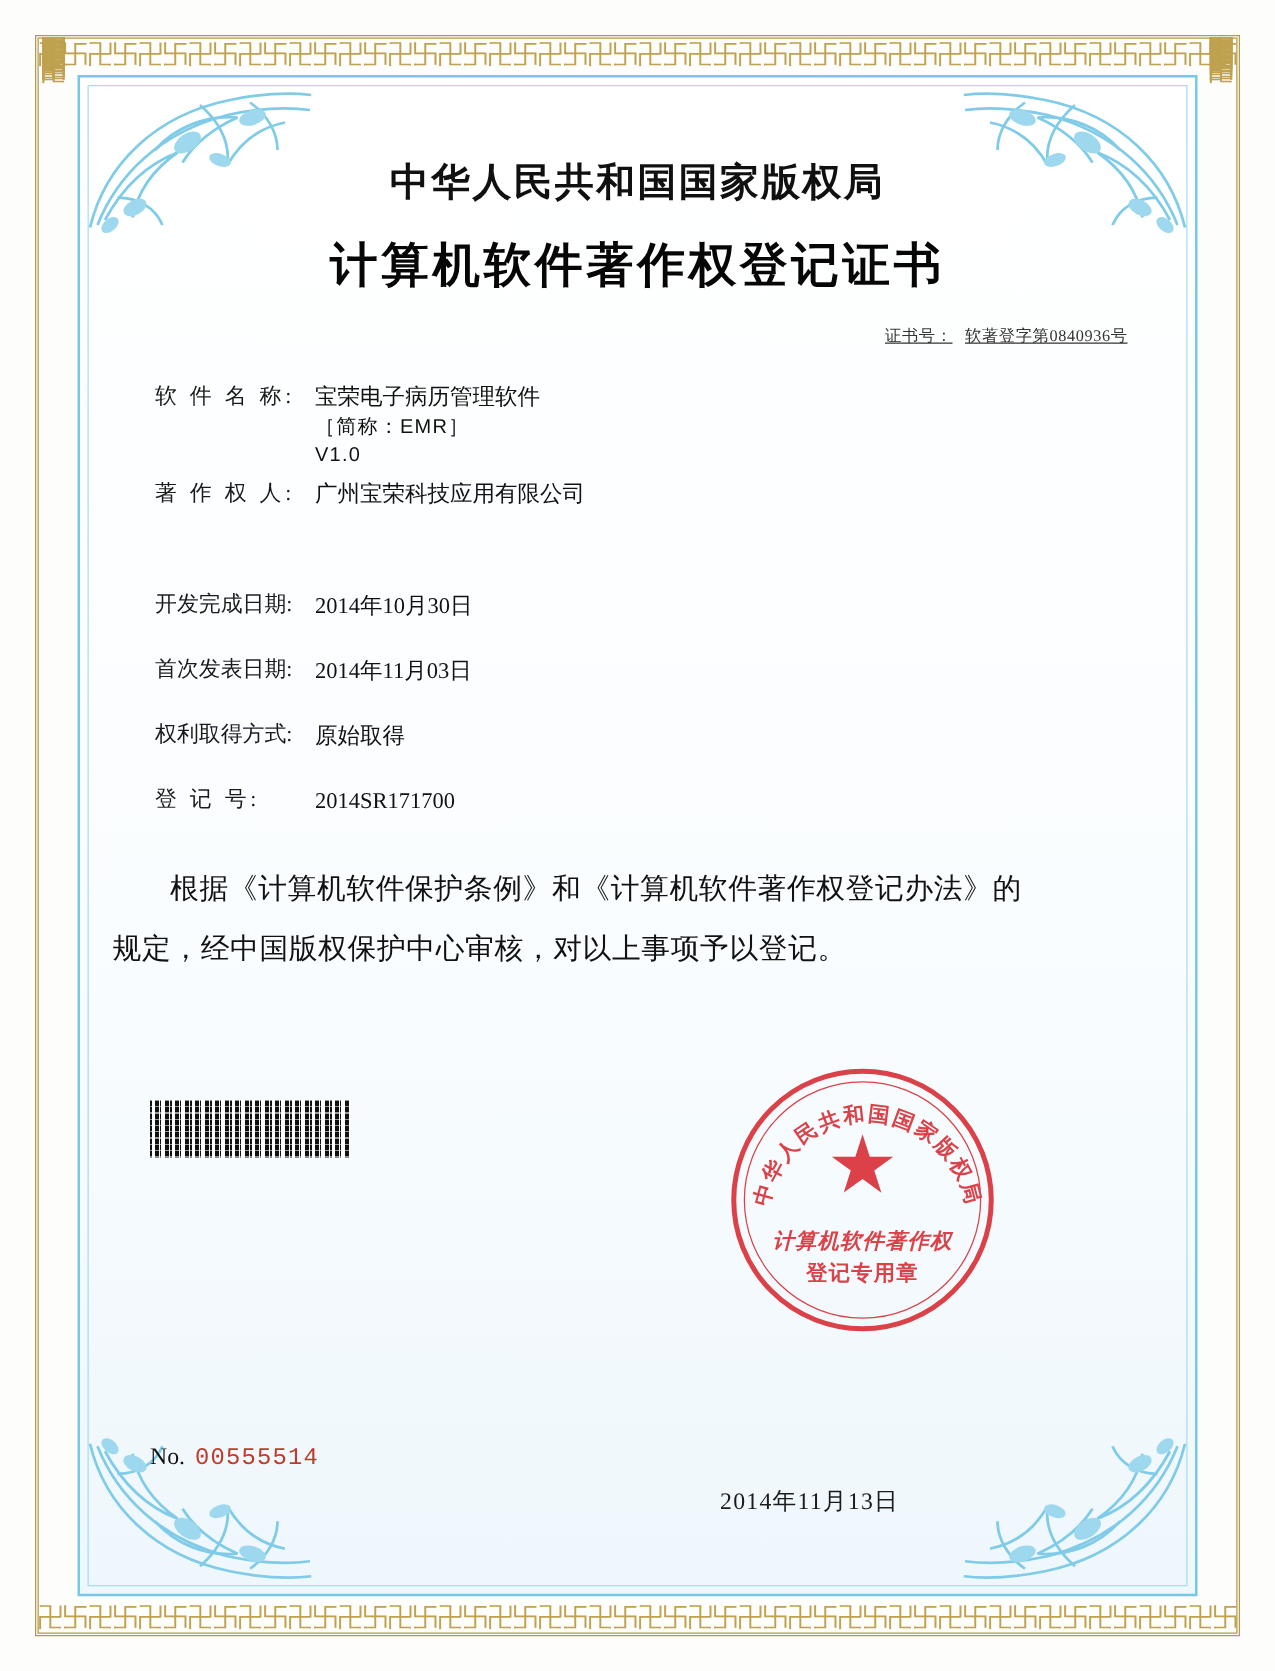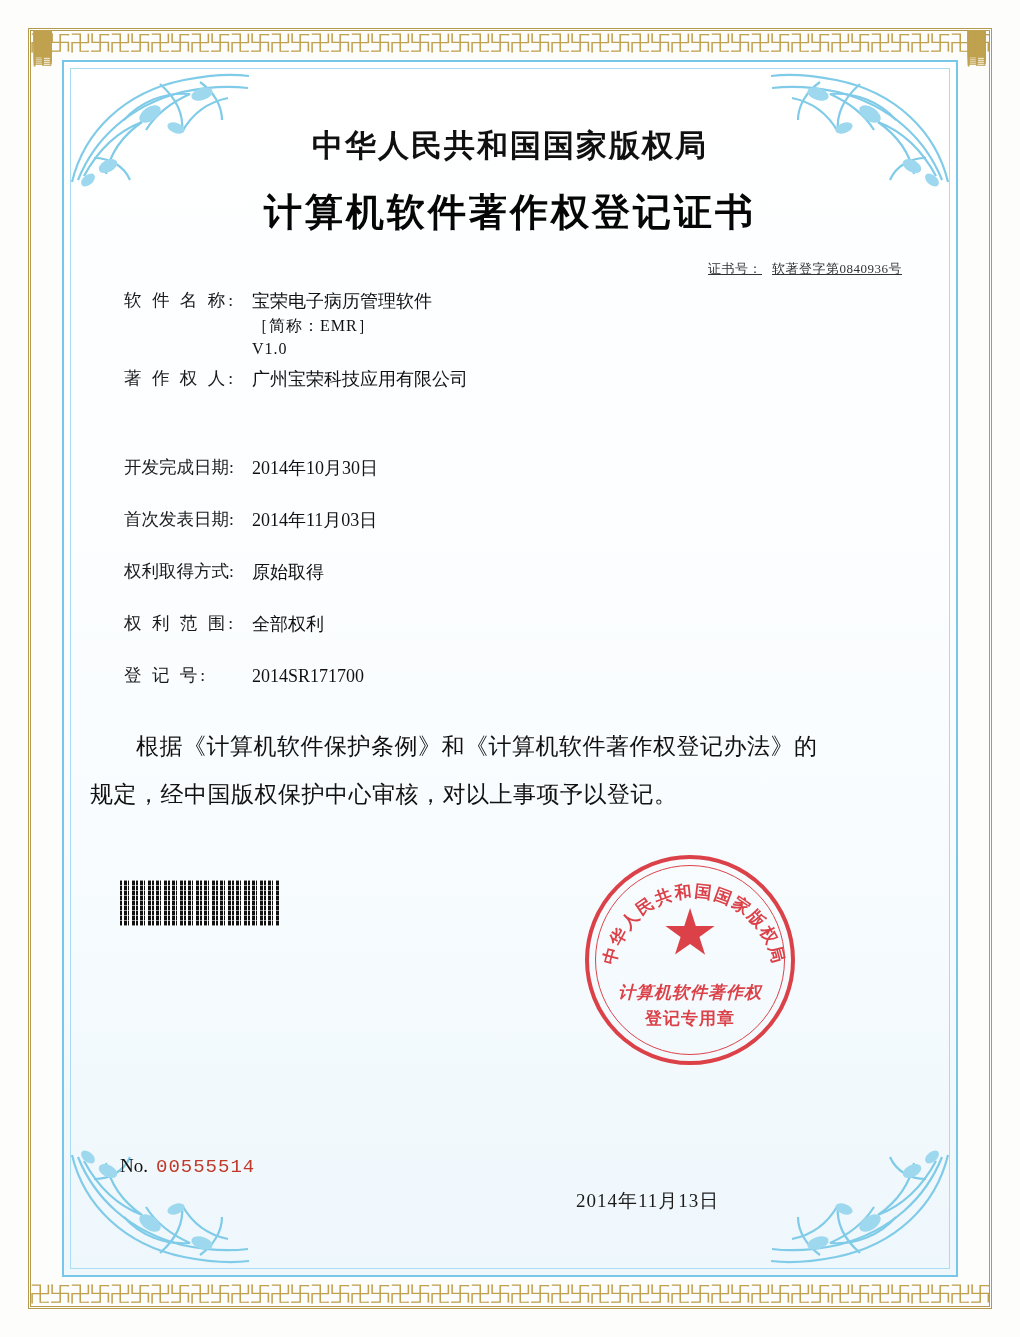--- a/index.html
+++ b/index.html
@@ -112,21 +112,21 @@
     margin-top: 22px;
     margin-right: 28px;
     font-size: 13px;
     color: #333;
     letter-spacing: 0.5px;
     text-decoration: underline;
   }
   .cert-no .cn-label { margin-right: 10px; }
 
   .fields {
-    margin-top: 10px;
+    margin-top: 26px;
     padding-left: 34px;
     font-size: 18px;
     color: #111;
   }
   .field-row {
     display: flex;
     align-items: flex-start;
     margin-bottom: 6px;
   }
   .field-label {
@@ -138,21 +138,21 @@
     white-space: nowrap;
   }
   .field-label.tight { letter-spacing: 0px; }
   .field-value {
     font-size: 18px;
     color: #111;
     line-height: 1.45;
   }
   .field-value .vline { display: block; }
   .mono-val {
-    font-family: Liberation Serif, serif;
+    font-family: Liberation Sans, sans-serif;
     font-size: 16px;
     letter-spacing: 1px;
   }
   .gap-block { height: 36px; }
   .row-spaced { margin-bottom: 26px; }
 
   .paragraph {
     margin-top: 34px;
     font-size: 23px;
     line-height: 2.1;
@@ -397,24 +397,20 @@
       <div class="field-row row-spaced">
         <div class="field-label tight">首次发表日期:</div>
         <div class="field-value">2014年11月03日</div>
       </div>
 
       <div class="field-row row-spaced">
         <div class="field-label tight">权利取得方式:</div>
         <div class="field-value">原始取得</div>
       </div>
 
-      <div class="field-row row-spaced">
-        <div class="field-label">权 利 范 围:</div>
-        <div class="field-value">全部权利</div>
-      </div>
 
       <div class="field-row row-spaced">
         <div class="field-label">登 记 号:</div>
         <div class="field-value">2014SR171700</div>
       </div>
 
     </div>
 
     <div class="paragraph">
       <span class="p1">根据《计算机软件保护条例》和《计算机软件著作权登记办法》的</span>

